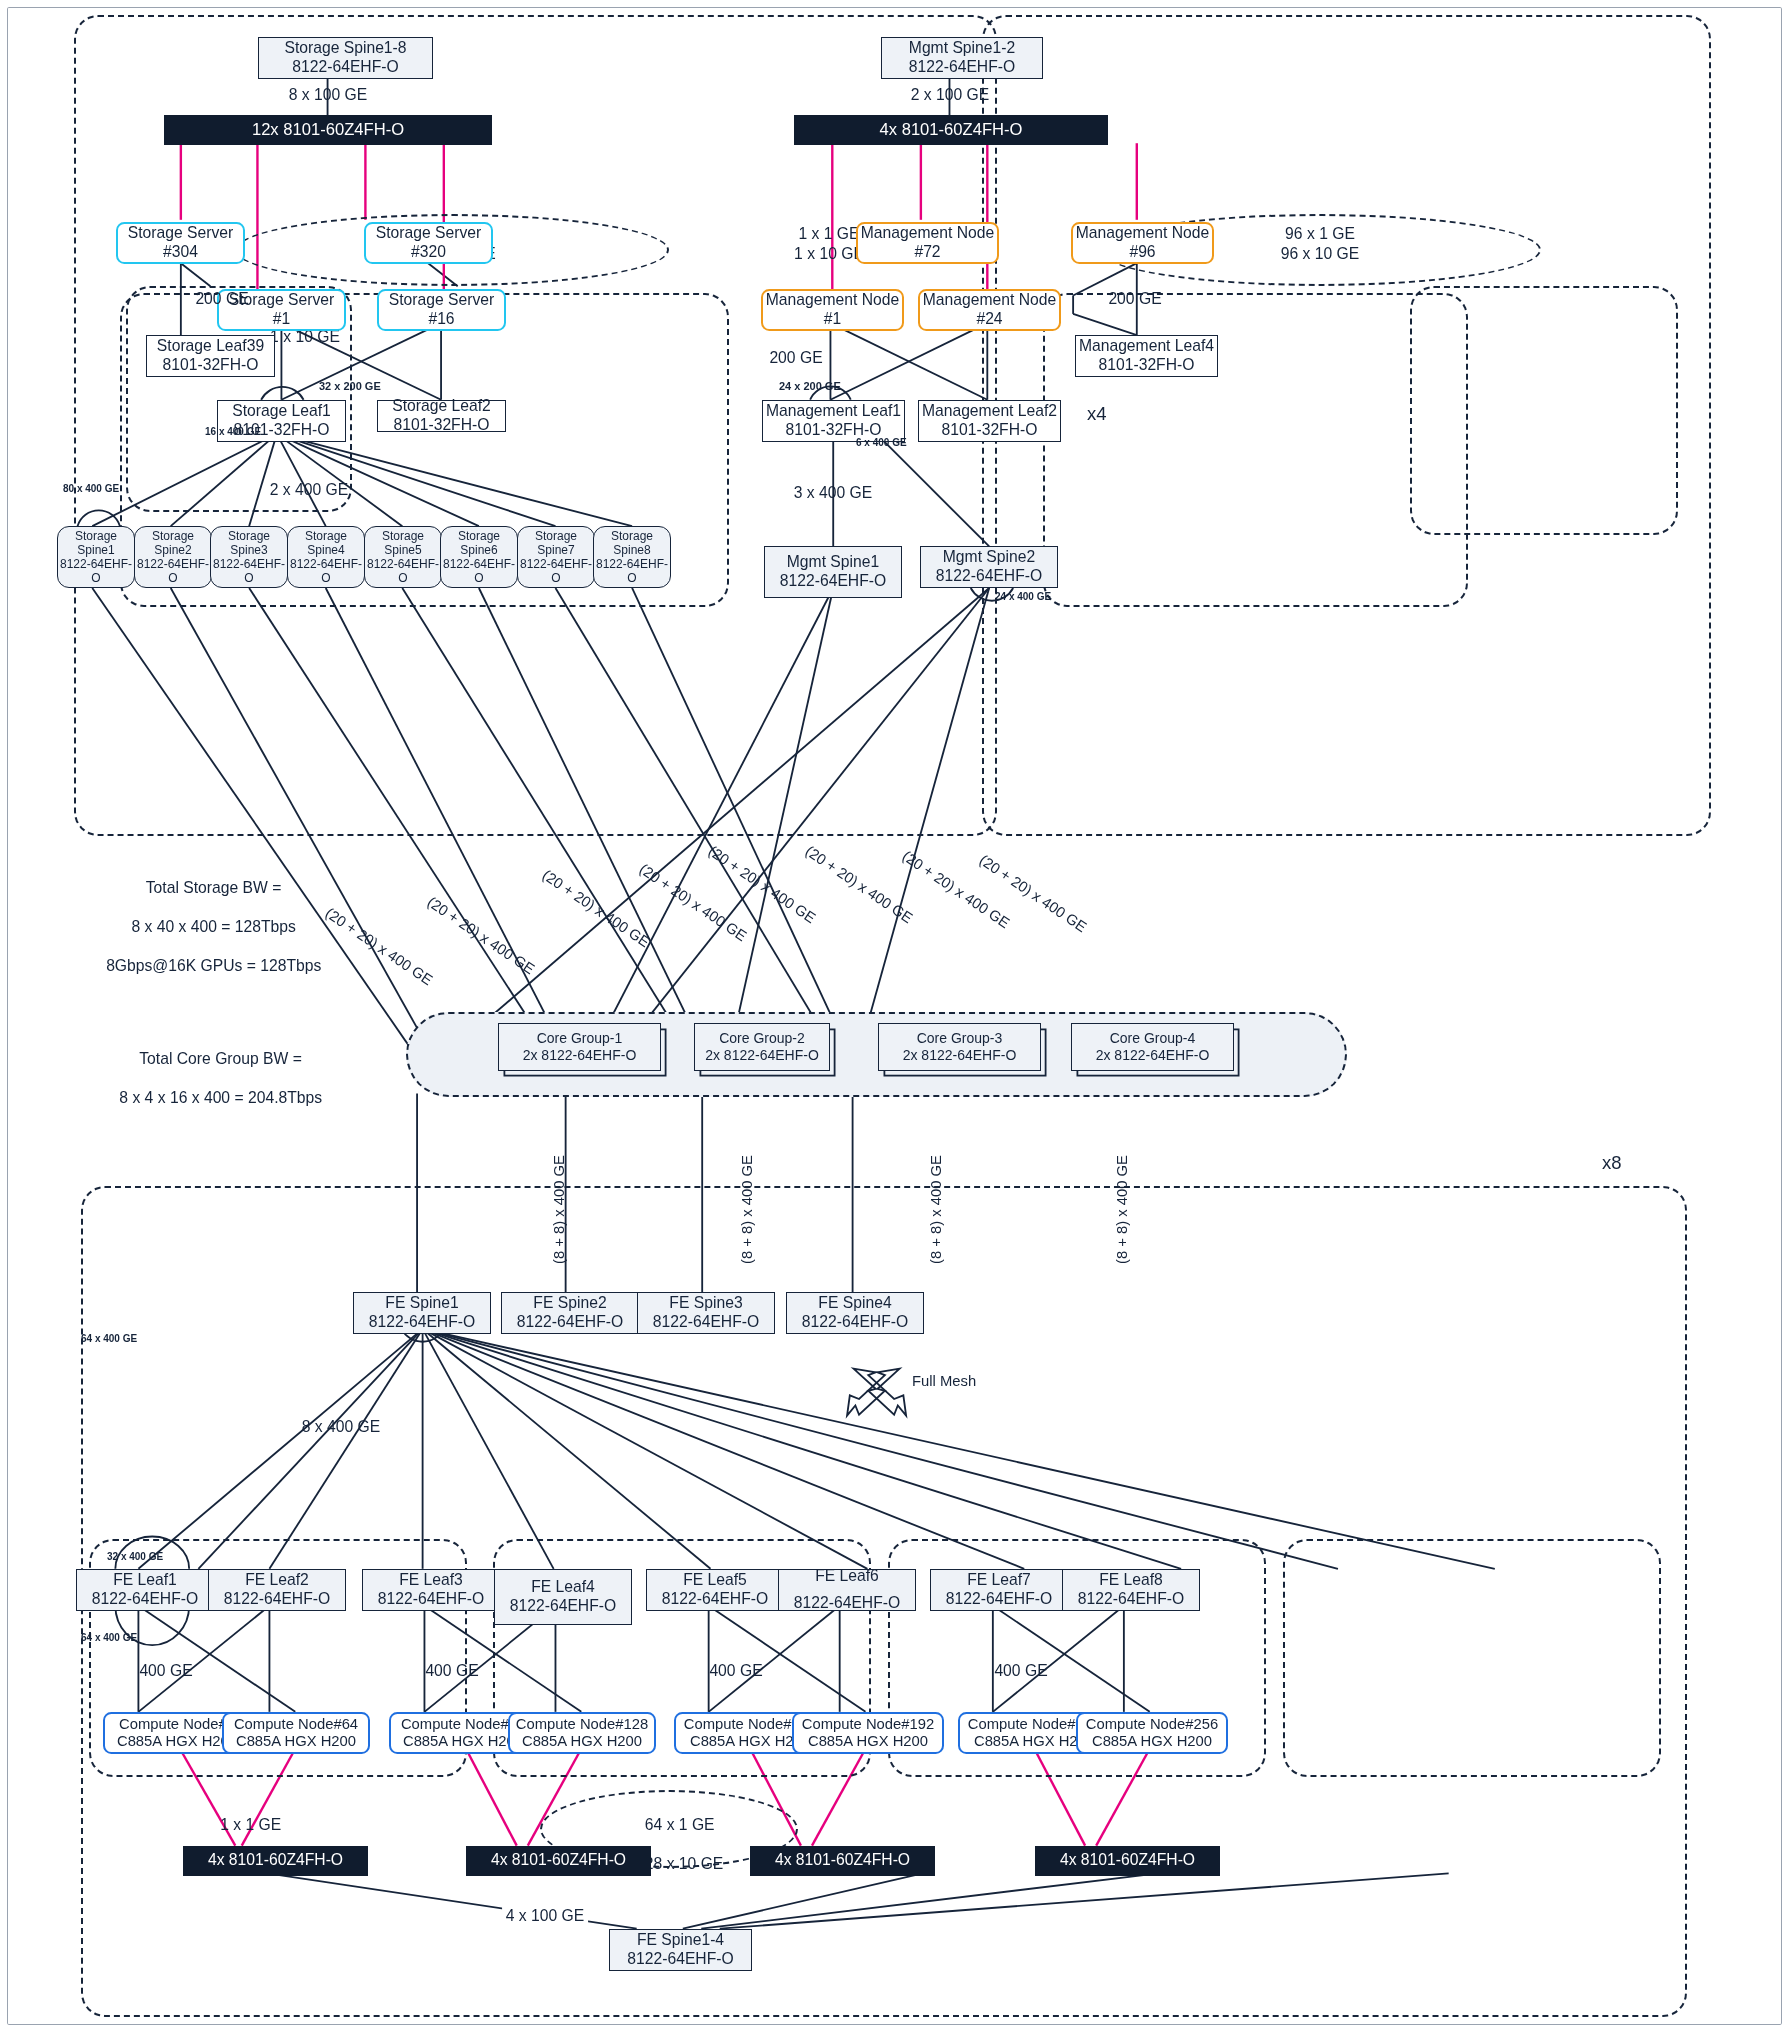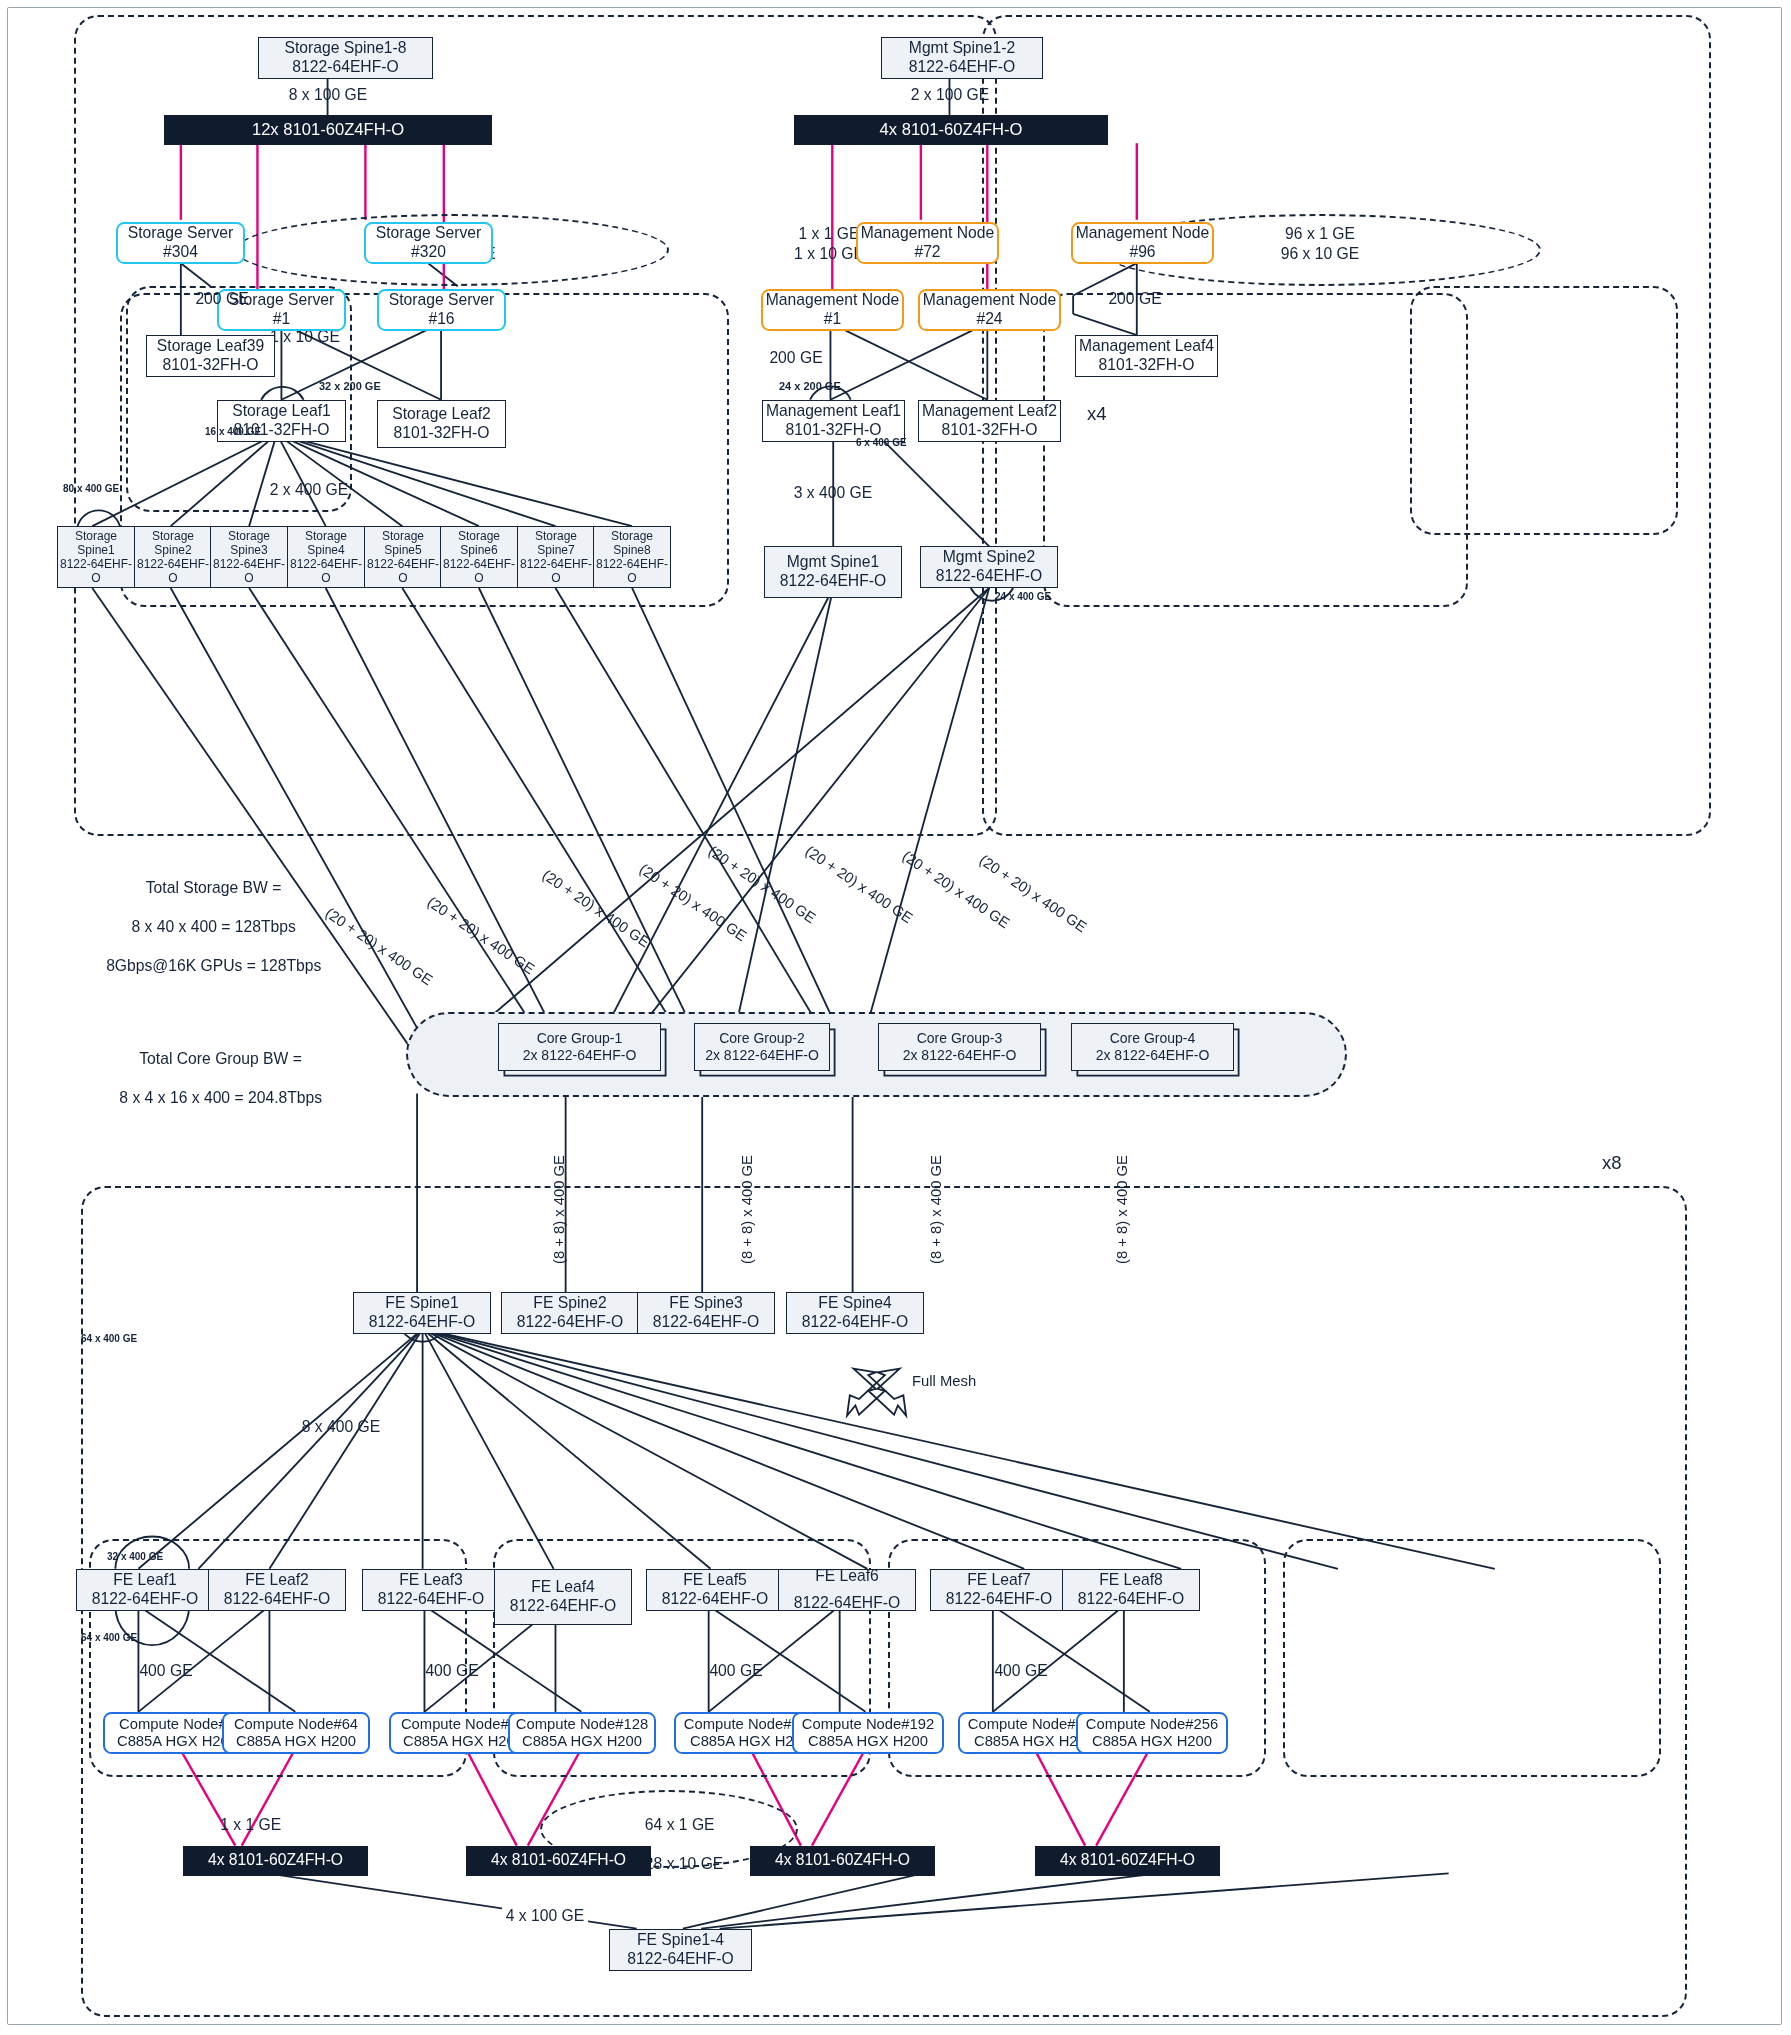--- a/index.html
+++ b/index.html
@@ -18,21 +18,21 @@
   .bx-stack{background:#eef2f7;border:1.8px solid #16243a;box-shadow:5.5px 5.5px 0 -1.8px #eef2f7, 5.5px 5.5px 0 0 #16243a;}
   .dash{position:absolute;box-sizing:border-box;border:2px dashed #16243a;border-radius:24px;}
   .band{position:absolute;box-sizing:border-box;border:2px dashed #16243a;border-radius:74px;background:#edf1f6;}
   .ell{position:absolute;box-sizing:border-box;border:2px dashed #16243a;border-radius:50%;}
   .lbl{position:absolute;line-height:1.25;white-space:pre;}
   .c{transform:translateX(-50%);text-align:center;}
   .sz18{font-size:16.6px;}
   .sz17{font-size:15.7px;}
   .sz16{font-size:14.8px;}
   .sz15{font-size:14px;}
-  .sz13{font-size:12px;}
+  .sz13{font-size:12px;border-radius:12px;}
   .sz12{font-size:11px;font-weight:bold;margin-left:22px;}
   .sz11{font-size:10px;font-weight:bold;}
   .sz20{font-size:18.5px;}
   .rot{transform-origin:left top;}
 </style>
 </head>
 <body>
 
 <div id="page">
   <div class="frame"></div>
@@ -229,21 +229,21 @@
     <span>Storage Leaf39</span>
     <span>8101-32FH-O</span>
   </div>
 
   <div class="lbl sz12" style="left:297px;top:380px;">32 x 200 GE</div>
 
   <div class="node bx-white sz17" style="left:217px;top:400px;width:129px;height:42px;">
     <span>Storage Leaf1</span>
     <span>8101-32FH-O</span>
   </div>
-  <div class="node bx-white sz17" style="left:377px;top:400px;width:129px;height:48px;">
+  <div class="node bx-white sz17" style="left:377px;top:400px;width:129px;height:32px;">
     <span>Storage Leaf2</span>
     <span>8101-32FH-O</span>
   </div>
 
   <div class="lbl sz20" style="left:214px;top:563px;">x20</div>
   <div class="lbl sz11" style="left:205px;top:426px;">16 x 400 GE</div>
   <div class="lbl sz11" style="left:63px;top:483px;">80 x 400 GE</div>
   <div class="lbl c sz17" style="left:309px;top:480px;">2 x 400 GE</div>
 
   <div class="node bx sz13" style="left:57px;top:526px;width:78px;height:62px;">

